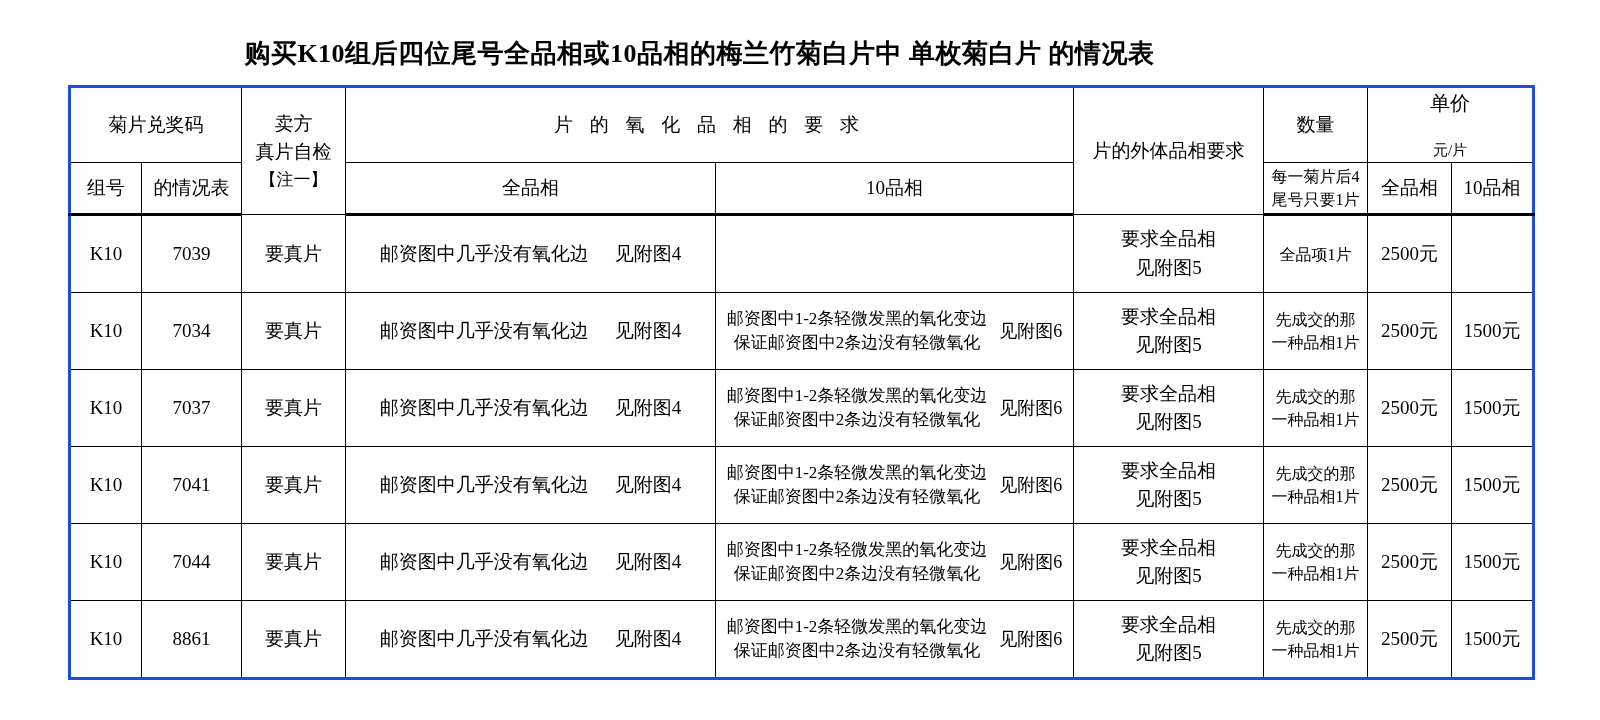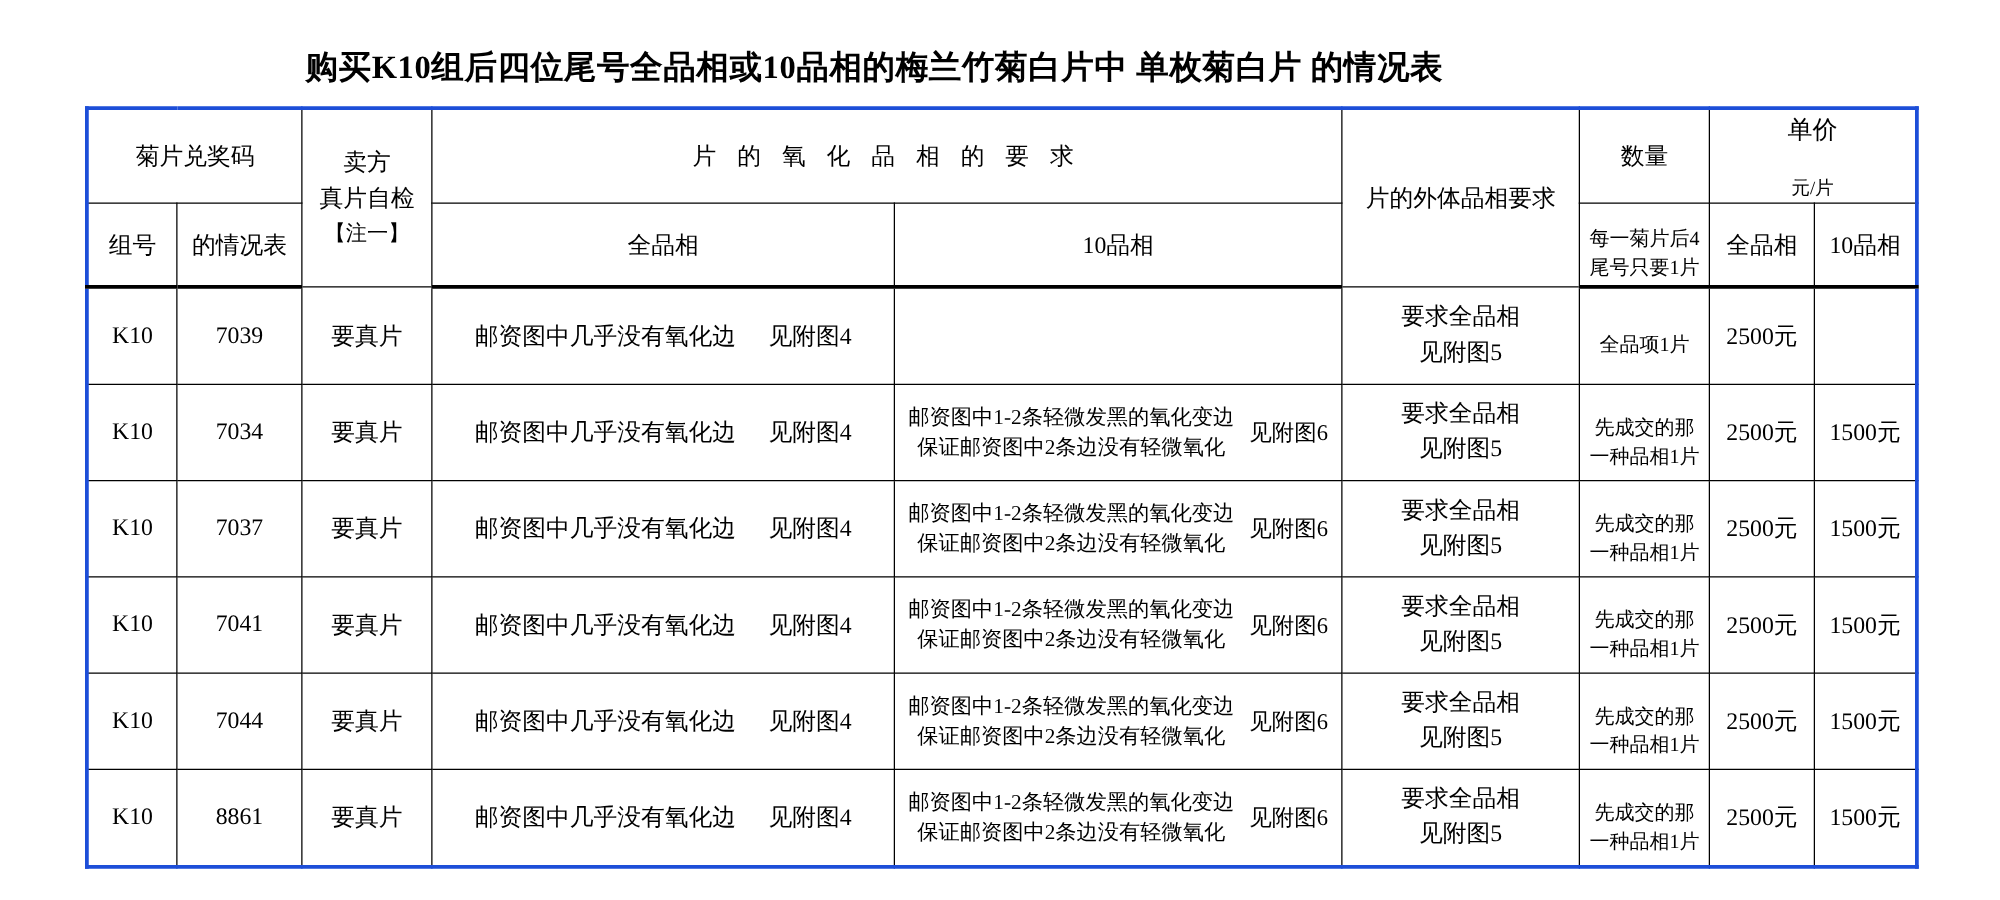--- a/index.html
+++ b/index.html
@@ -83,21 +83,20 @@
     gap: 26px;
     font-size: 19px;
   }
   .stack {
     line-height: 1.5;
     font-size: 19px;
   }
   .stack-sm {
     line-height: 1.45;
     font-size: 16px;
-    margin-top: 15px;
   }
   .row-body td {
     height: 72px;
   }
   .note {
     margin: 14px 68px 0 68px;
     padding-left: 86px;
     font-size: 20px;
   }
   .unit-split {

